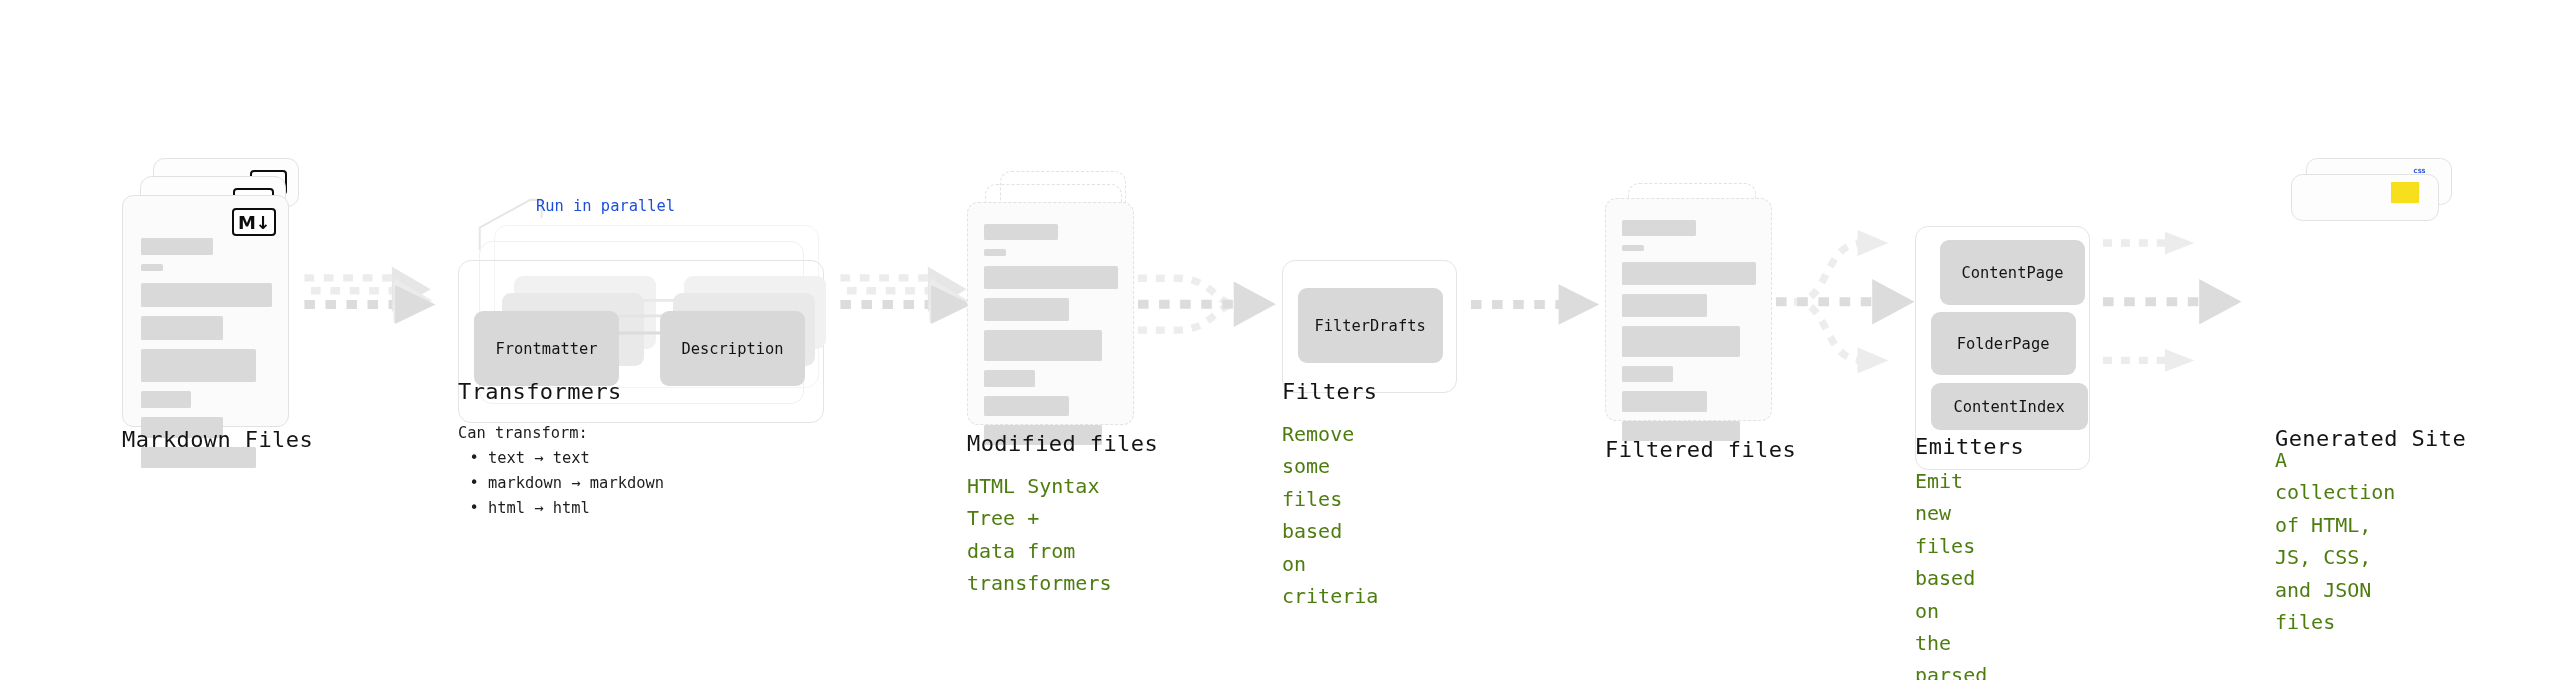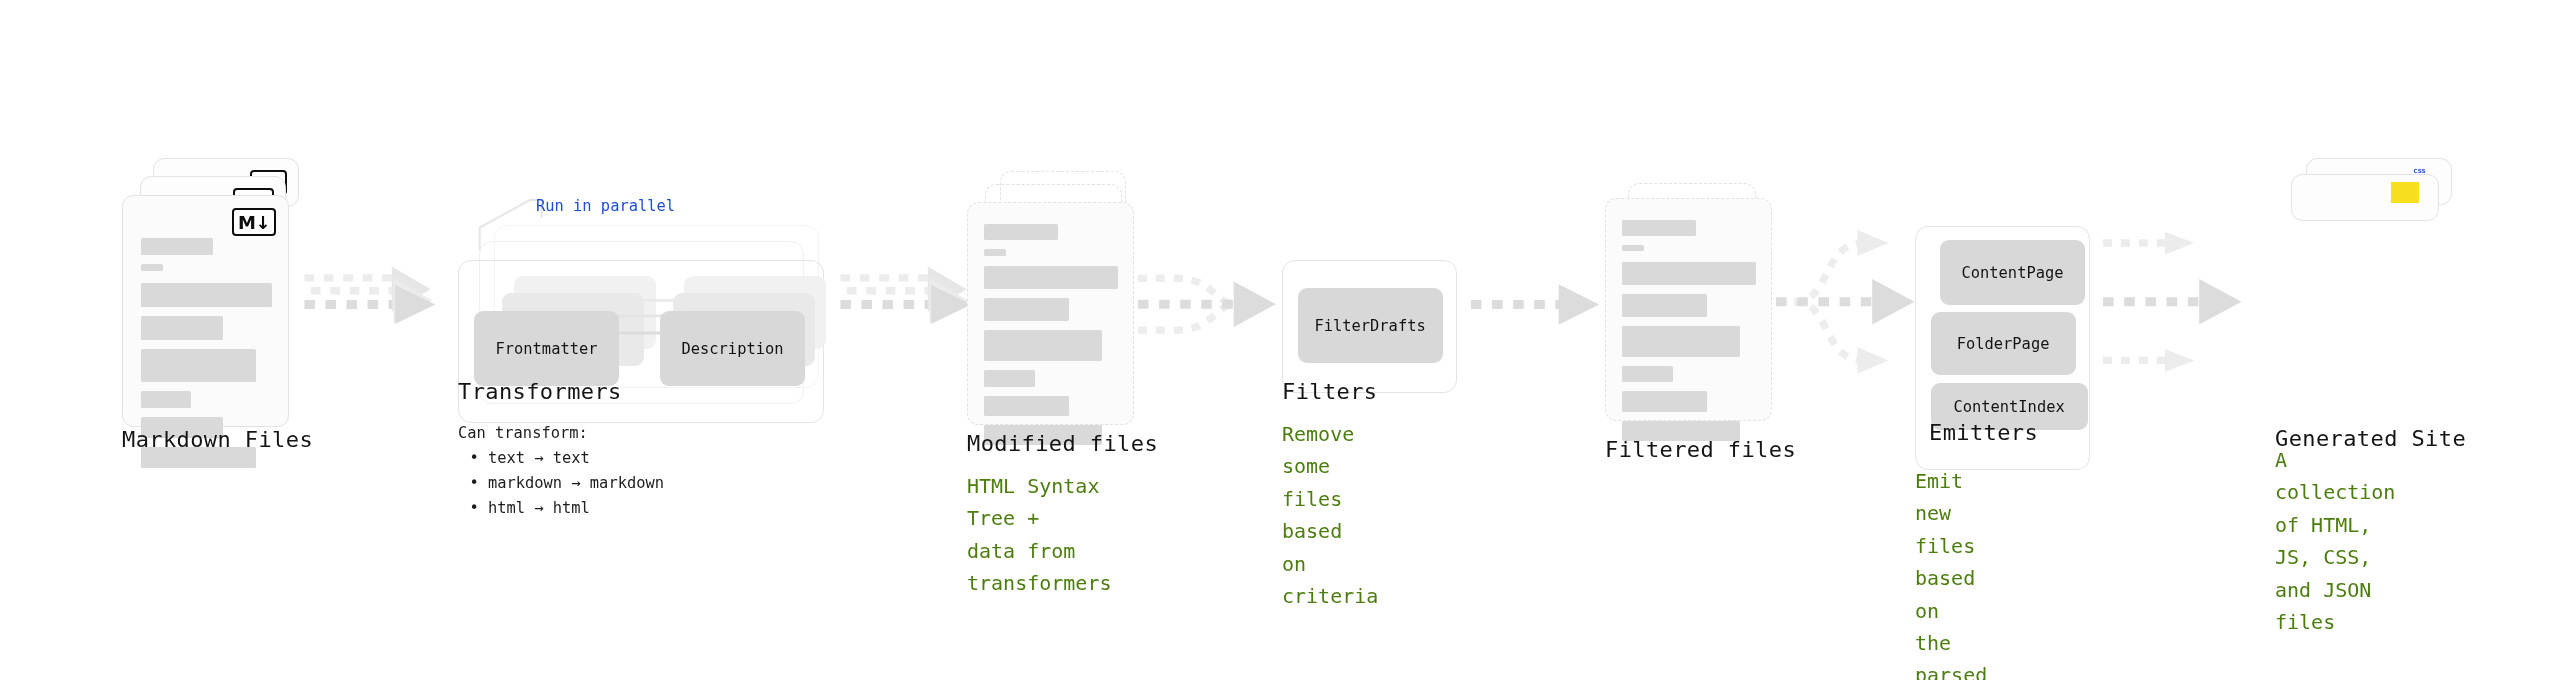--- a/index.html
+++ b/index.html
@@ -342,21 +342,21 @@
       <div class="chip" style="left:24px;top:13px;width:145px;height:65px;">
         <span>ContentPage</span>
       </div>
       <div class="chip" style="left:14.6px;top:85px;width:145px;height:63px;">
         <span>FolderPage</span>
       </div>
       <div class="chip" style="left:14.6px;top:156px;width:157px;height:47px;">
         <span>ContentIndex</span>
       </div>
     </div>
-    <div class="title" style="left:1915px;top:420px;margin-left:14px;">Emitters</div>
+    <div class="title" style="left:1915px;top:434px;">Emitters</div>
     <div class="desc" style="left:1915px;top:465px;">Emit new files based on
 the parsed files</div>
   </div>
 
   <div class="conn" style="left:2103px;top:230px;">
     <svg width="163" height="163" viewBox="0 0 200 200">
       <path d="M0 16 H80" fill="none" stroke="#ececec" stroke-width="9" stroke-dasharray="11 11"></path>
       <polygon points="76,2 112,16 76,30" fill="#ececec"></polygon>
       <path d="M0 88 H124" fill="none" stroke="#dcdcdc" stroke-width="11" stroke-dasharray="13 13"></path>
       <polygon points="118,60 170,88 118,116" fill="#dcdcdc"></polygon>

